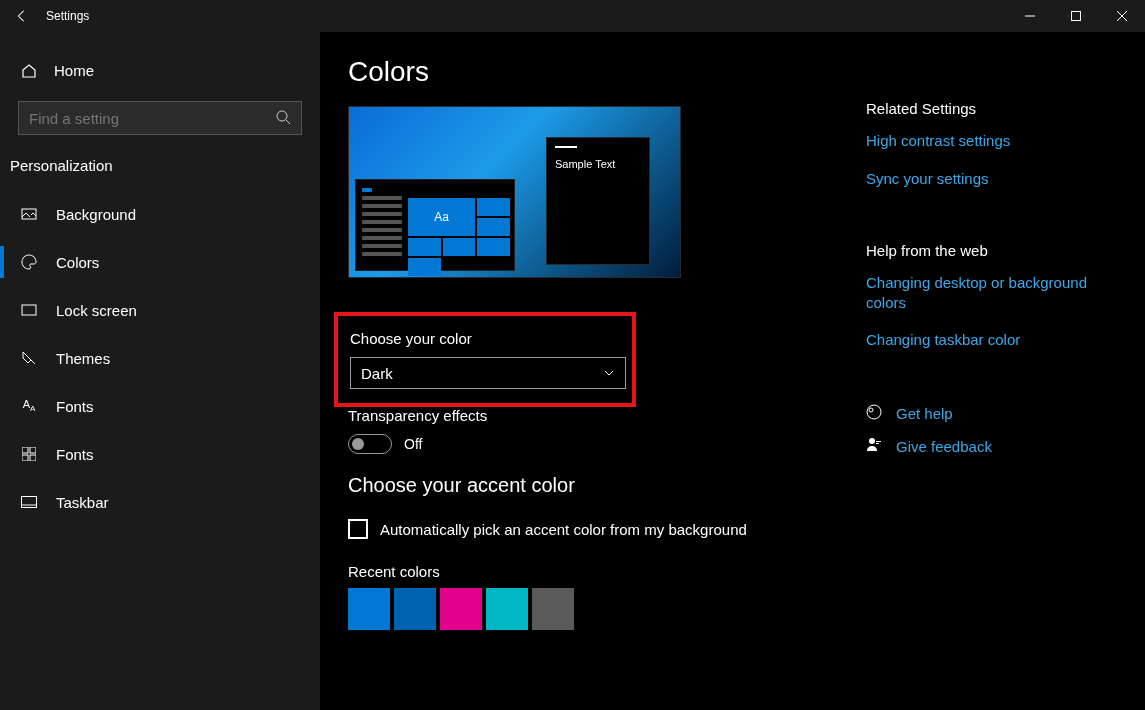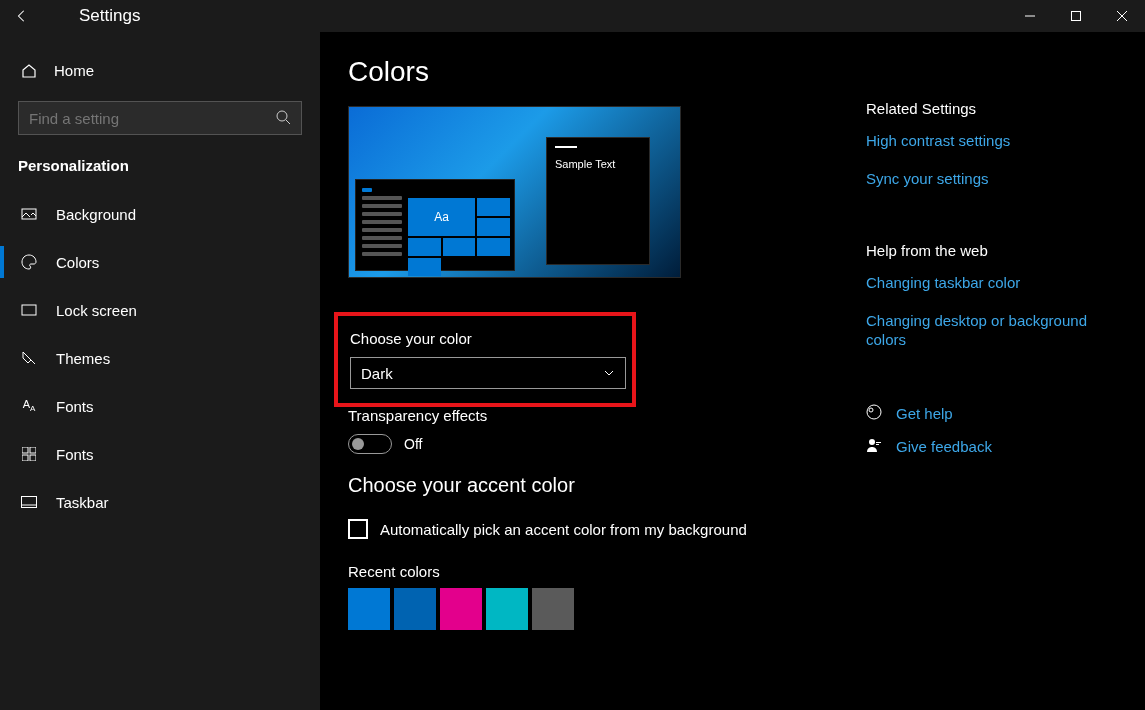--- a/index.html
+++ b/index.html
@@ -15,21 +15,21 @@
     .titlebar {
       height: 32px;
       display: flex;
       align-items: center;
       background: #1b1b1b;
     }
     .titlebar .back {
       width: 44px; height: 32px;
       display: flex; align-items: center; justify-content: center;
     }
-    .titlebar .title { font-size: 17px; padding-left: 2px; margin-left: 33px; }
+    .titlebar .title { font-size: 12px; padding-left: 2px; }
     .titlebar .spacer { flex: 1; }
     .titlebar .winbtn {
       width: 46px; height: 32px;
       display: flex; align-items: center; justify-content: center;
     }
     .container { display: flex; height: calc(710px - 32px); }
     .sidebar {
       width: 320px;
       background: #1b1b1b;
       padding-top: 20px;
@@ -45,22 +45,22 @@
       background: #2b2b2b;
       height: 34px;
       display: flex; align-items: center;
       padding: 0 10px;
     }
     .searchbox input {
       flex: 1; background: transparent; border: 0; outline: 0;
       color: #ccc; font-size: 15px;
     }
     .section-label {
-      padding: 0 18px 16px 18px;
-      font-size: 15px; font-weight: 700;
+      padding: 0 18px 16px 10px;
+      font-size: 15px; font-weight: 400;
     }
     .navitem {
       height: 48px;
       display: flex; align-items: center; gap: 18px;
       padding: 0 20px;
       font-size: 15px;
       position: relative;
     }
     .navitem.active::before {
       content: ""; position: absolute; left: 0; top: 8px; bottom: 8px;
@@ -128,21 +128,21 @@
     .subheading { font-size: 20px; font-weight: 400; margin-bottom: 22px; }
     .checkbox-row { display: flex; align-items: center; gap: 12px; margin-bottom: 24px; font-size: 15px; }
     .checkbox { width: 20px; height: 20px; border: 2px solid #fff; }
     .recent-label { font-size: 15px; margin-bottom: 8px; }
     .swatches { display: flex; gap: 4px; }
     .swatch { width: 42px; height: 42px; }
     .rightcol { margin-left: 28px; width: 260px; padding-top: 44px; }
     .right-heading { font-size: 15px; margin-bottom: 14px; }
     .link { color: #3da7e8; font-size: 15px; display: block; margin-bottom: 18px; cursor: pointer; line-height: 1.3; }
     .spacer-v { height: 36px; }
-    .action-row { display: flex; align-items: flex-end; gap: 14px; margin-bottom: 14px; }
+    .action-row { display: flex; align-items: flex-start; gap: 14px; margin-bottom: 14px; }
   </style>
 </head>
 <body>
 
 <div class="titlebar">
   <div class="back">
     <svg width="14" height="14" viewBox="0 0 16 16" fill="none">
         <path d="M10 2 L4 8 L10 14" stroke="#fff" stroke-width="1.2"></path>
       </svg>
   </div>
@@ -315,22 +315,22 @@
         <div class="swatch" style="background:#5a5a5a"></div>
       </div>
     </div>
 
     <div class="rightcol">
       <div class="right-heading">Related Settings</div>
       <a class="link">High contrast settings</a>
       <a class="link">Sync your settings</a>
       <div class="spacer-v"></div>
       <div class="right-heading">Help from the web</div>
+      <a class="link">Changing desktop or background colors</a>
       <a class="link">Changing taskbar color</a>
-      <a class="link">Changing desktop or background colors</a>
       <div class="spacer-v"></div>
       <div class="action-row">
         <span>
           <svg width="16" height="16" viewBox="0 0 16 16" fill="none">
               <circle cx="8" cy="8" r="7" stroke="#fff"></circle>
               <circle cx="5" cy="6" r="2" stroke="#fff"></circle>
             </svg>
         </span>
         <a class="link" style="margin:0">Get help</a>
       </div>

